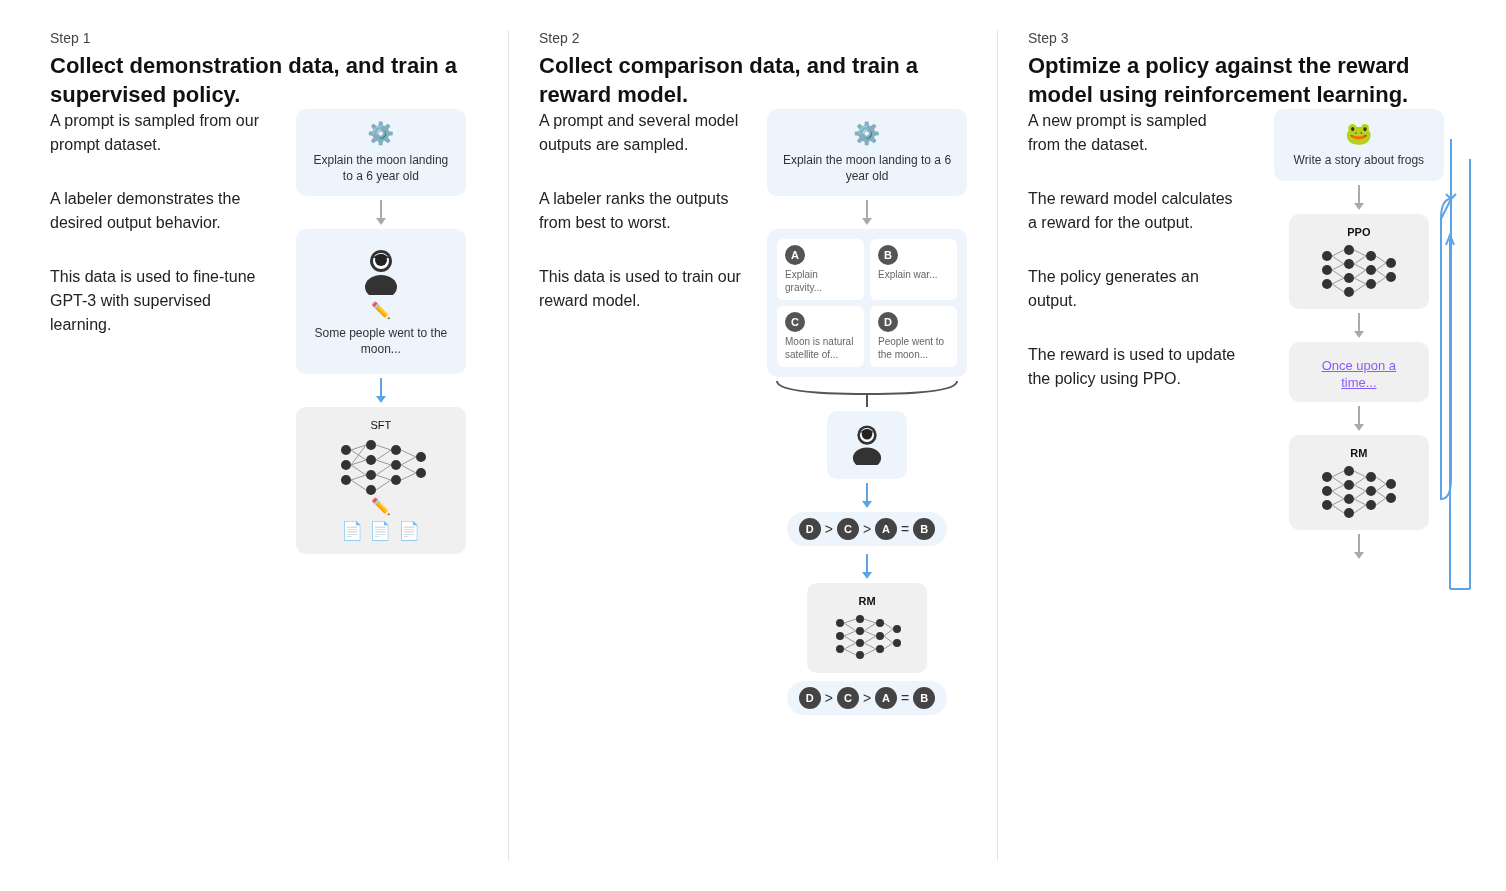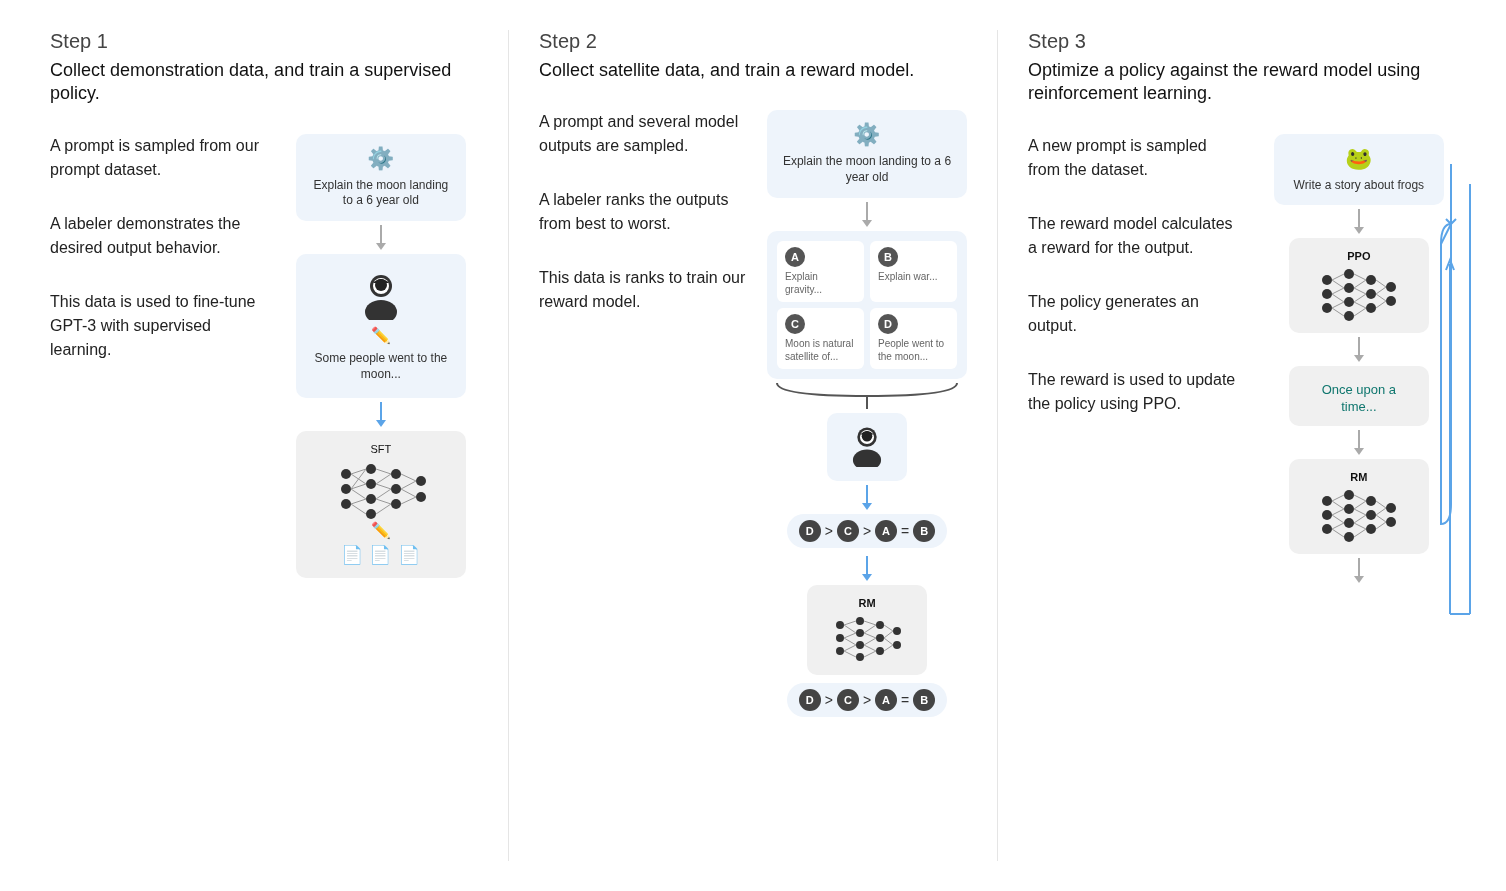--- a/index.html
+++ b/index.html
@@ -19,29 +19,28 @@
     }
     .column {
       flex: 1;
       padding: 0 30px;
       border-right: 1px solid #e5e5e5;
       display: flex;
       flex-direction: column;
     }
     .column:last-child { border-right: none; justify-content: center; }
     .step-label {
-      font-size: 20px;
+      font-size: 14px;
       color: #444;
       margin-bottom: 6px;
     }
     .step-title {
-      font-size: 18px;
-      font-weight: 400;
+      font-size: 22px;
+      font-weight: 700;
       line-height: 1.3;
-      margin-bottom: 28px;
     }
     .content-area {
       display: flex;
       gap: 20px;
       flex: 1;
     }
     .text-side {
       flex: 1.1;
       display: flex;
       flex-direction: column;
@@ -264,26 +263,26 @@
             <span style="font-size:18px;">📄</span>
             <span style="font-size:18px;">📄</span>
           </div>
         </div>
       </div>
     </div>
   </div>
 
   <div class="column">
     <div class="step-label">Step 2</div>
-    <div class="step-title">Collect satellite data, and train a reward model.</div>
+    <div class="step-title">Collect comparison data, and train a reward model.</div>
     <div class="content-area">
       <div class="text-side">
         <div class="text-block">A prompt and several model outputs are sampled.</div>
         <div class="text-block">A labeler ranks the outputs from best to worst.</div>
-        <div class="text-block">This data is ranks to train our reward model.</div>
+        <div class="text-block">This data is used to train our reward model.</div>
       </div>
       <div class="diagram-side">
 
         <div class="diag-box" style="width:200px;">
           <div style="font-size:22px;">⚙️</div>
           <div class="diag-box-caption">Explain the moon landing to a 6 year old</div>
         </div>
 
         <div class="arrow-down">
           <div class="arrow-line"></div>
@@ -456,21 +455,21 @@
             <line x1="57" y1="42" x2="67" y2="35" stroke="#999" stroke-width="1"></line>
           </svg>
         </div>
 
         <div class="arrow-down">
           <div class="arrow-line"></div>
           <div class="arrow-head"></div>
         </div>
 
         <div class="diag-box-gray" style="width:140px;padding:10px 14px;">
-          <div class="diag-box-caption" style="font-size:13px;color:#0f766e;">Once upon a time...</div>
+          <div class="diag-box-caption" style="font-size:13px;color:#8b5cf6;text-decoration:underline;">Once upon a time...</div>
         </div>
 
         <div class="arrow-down">
           <div class="arrow-line"></div>
           <div class="arrow-head"></div>
         </div>
 
         <div class="diag-box-gray" style="width:140px;">
           <div style="font-size:11px;font-weight:600;margin-bottom:4px;">RM</div>
           <svg class="nn-svg" width="80" height="55" viewBox="0 0 80 55">

